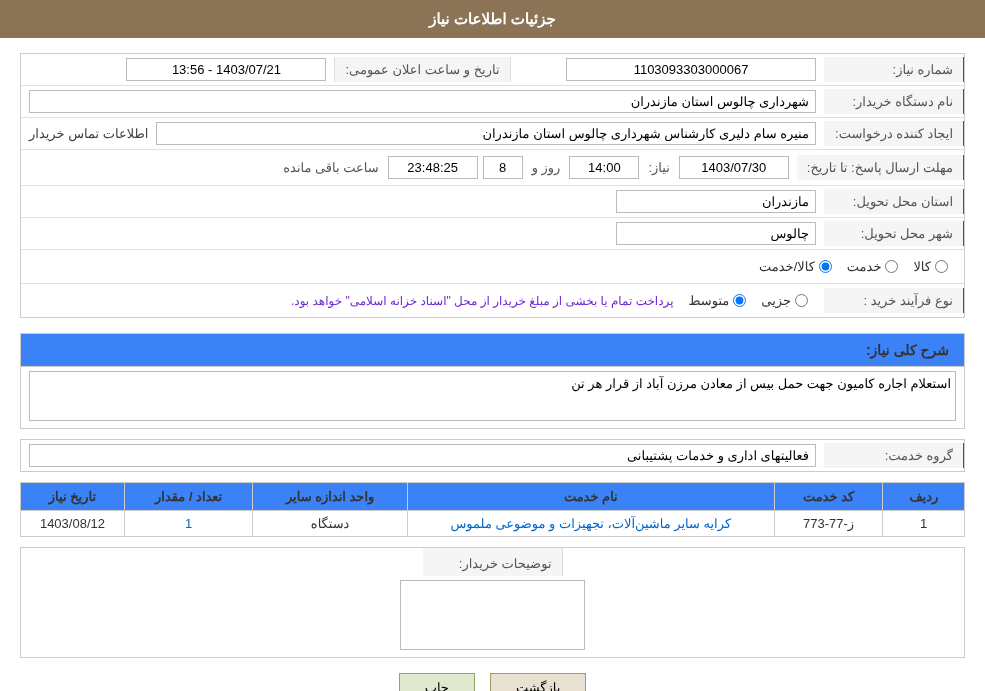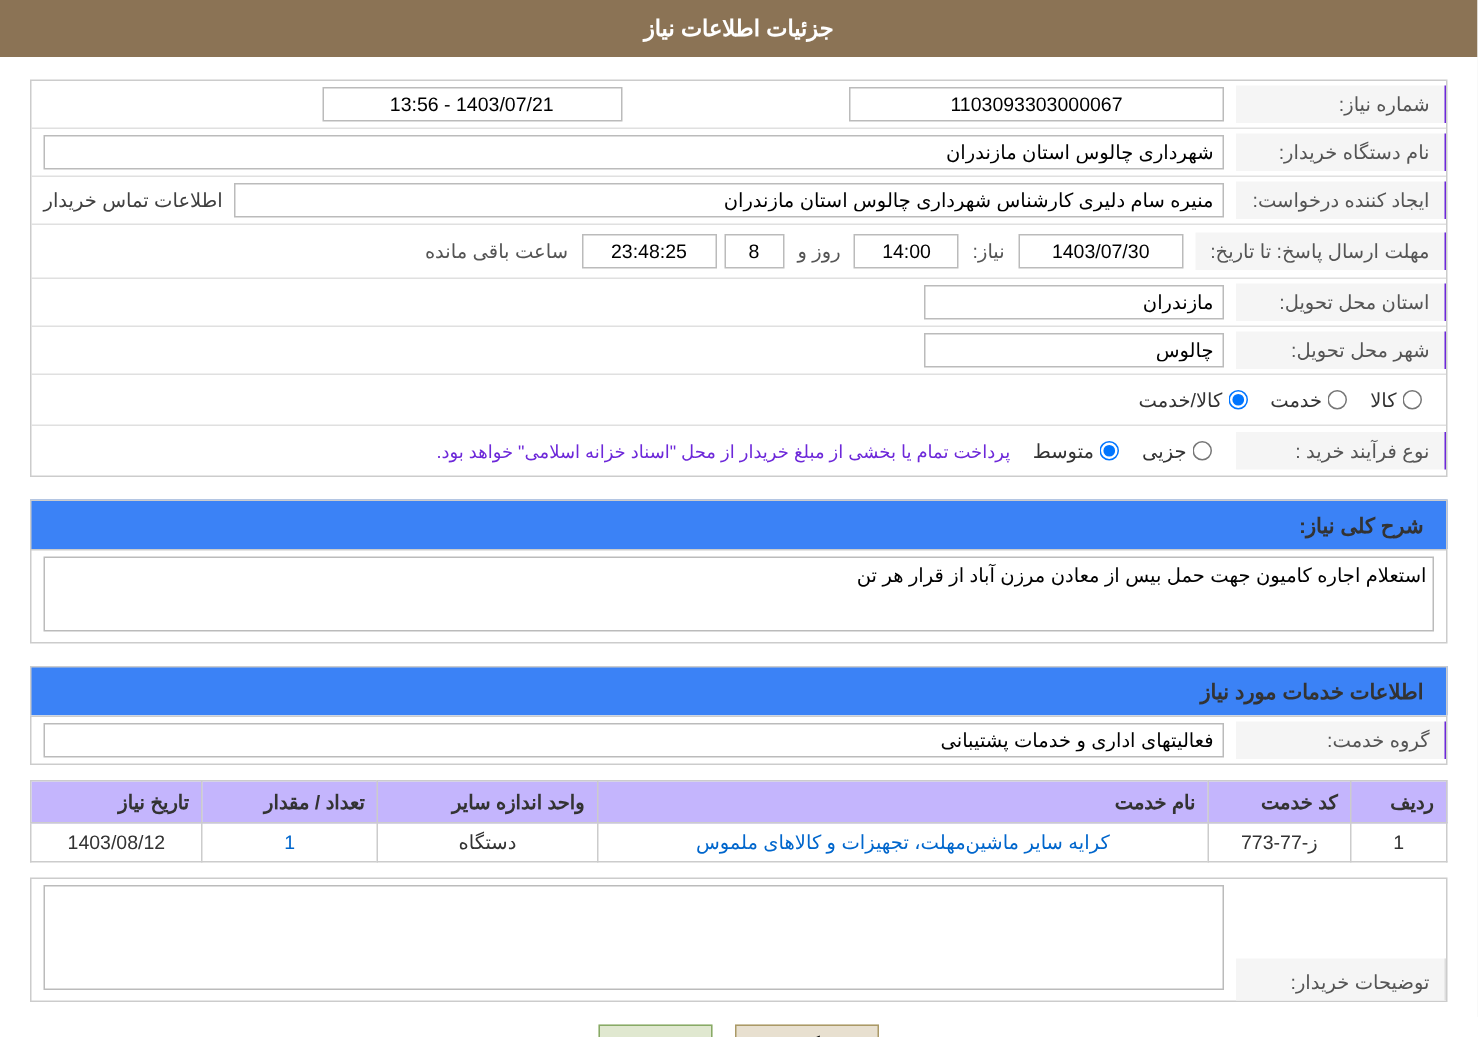--- a/index.html
+++ b/index.html
@@ -108,24 +108,24 @@
     }
     .table-section {
       margin-top: 5px;
     }
     table.data-table {
       width: 100%;
       border-collapse: collapse;
       font-size: 13px;
     }
     table.data-table th {
-      background: #c4b5fd;
+      background: #3b82f6;
       border: 1px solid #ccc;
-      padding: 6px 8px;
-      text-align: right;
+      padding: 6px 18px;
+      text-align: center;
       font-weight: bold;
     }
     table.data-table td {
       border: 1px solid #ccc;
       padding: 5px 8px;
       text-align: center;
     }
     table.data-table td.link-cell {
       color: #0066cc;
     }
@@ -158,21 +158,22 @@
     .btn-print {
       background: #e0e8d0;
       border-color: #88aa66;
     }
     .btn-back {
       background: #e8e0d0;
       border-color: #aa9966;
     }
     .description-row {
       display: flex;
-      align-items: flex-end;
+      align-items: center;
+      flex-direction: column;
     }
     .description-label {
       background: #f5f5f5;
       padding: 5px 10px;
       min-width: 140px;
       text-align: right;
       color: #555;
       border-right: 1px solid #ddd;
       padding-top: 8px;
     }
@@ -197,20 +198,21 @@
 
   <div class="content-area">
 
     <div class="info-section">
 
       <div class="row">
         <div class="label-cell">شماره نیاز:</div>
         <div class="value-cell">
           <input class="input-box" type="text" readonly="" style="max-width: 250px; text-align: center;" value="1103093303000067">
         </div>
+        <div class="label-cell" style="border-right:1px solid #ddd; border-left:1px solid #ddd;">تاریخ و ساعت اعلان عمومی:</div>
         <div class="value-cell">
           <input class="input-box" type="text" readonly="" style="max-width: 200px; text-align: center;" value="1403/07/21 - 13:56">
         </div>
       </div>
 
       <div class="row">
         <div class="label-cell">نام دستگاه خریدار:</div>
         <div class="value-cell">
           <input class="input-box" type="text" readonly="" value="شهرداری چالوس استان مازندران" style="">
         </div>
@@ -295,23 +297,20 @@
       <span>شرح کلی نیاز:</span>
     </div>
     <div class="info-section">
       <div class="row">
         <div class="value-cell">
           <textarea class="textarea-box" readonly="" style="height: 50px; direction: rtl; text-align: right;">استعلام اجاره کامیون جهت حمل بیس از معادن مرزن آباد از قرار هر تن</textarea>
         </div>
       </div>
     </div>
 
-    <div class="section-title">
-      <span>اطلاعات خدمات مورد نیاز</span>
-    </div>
     <div class="info-section">
       <div class="row">
         <div class="label-cell">گروه خدمت:</div>
         <div class="value-cell">
           <input class="input-box" type="text" readonly="" value="فعالیتهای اداری و خدمات پشتیبانی" style="">
         </div>
       </div>
     </div>
 
     <div class="table-section">
@@ -323,21 +322,21 @@
             <th>نام خدمت</th>
             <th>واحد اندازه سایر</th>
             <th>تعداد / مقدار</th>
             <th>تاریخ نیاز</th>
           </tr>
         </thead>
         <tbody>
           <tr>
             <td>1</td>
             <td>ز-77-773</td>
-            <td class="link-cell">کرایه سایر ماشین‌مهلت، تجهیزات و کالاهای ملموس</td>
+            <td class="link-cell">کرایه سایر ماشین‌آلات، تجهیزات و موضوعی ملموس</td>
             <td>دستگاه</td>
             <td style="color:#0066cc;">1</td>
             <td>1403/08/12</td>
           </tr>
         </tbody>
       </table>
     </div>
 
     <div class="info-section description-row" style="margin-top:10px;">
       <div class="description-label">توضیحات خریدار:</div>

